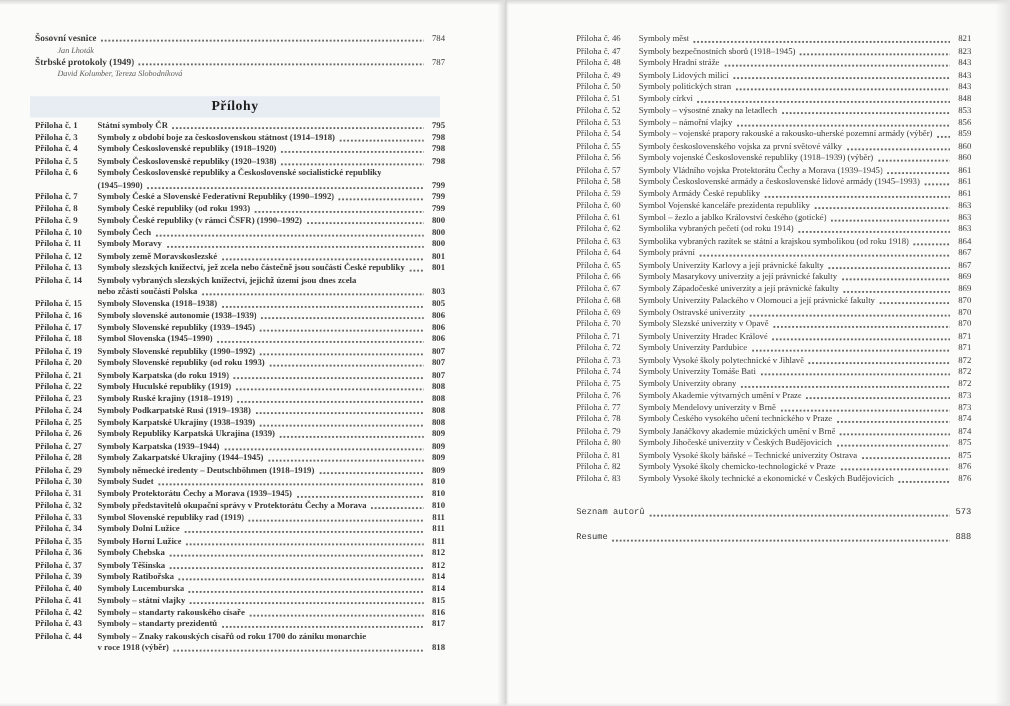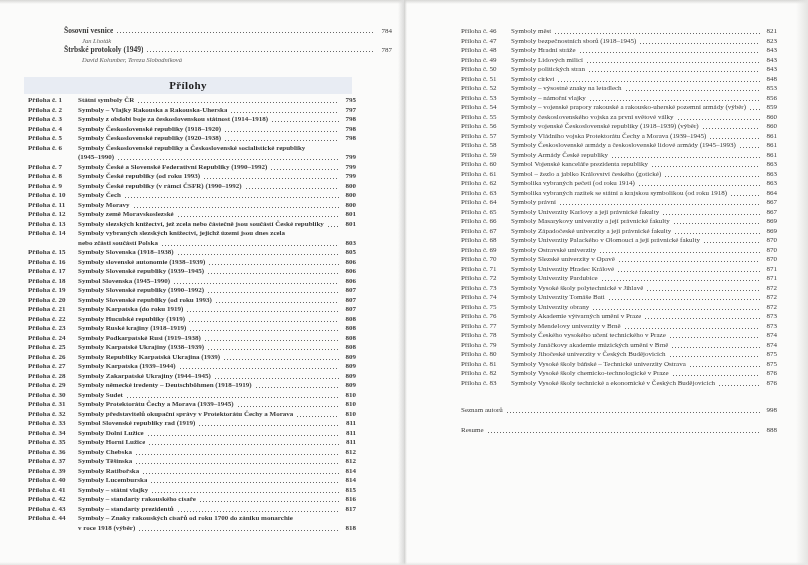--- a/index.html
+++ b/index.html
@@ -21,30 +21,30 @@
     background:linear-gradient(rgba(255,255,255,0),#e6e6e4);pointer-events:none;}
 
   .row{display:flex;align-items:baseline;font-size:7px;line-height:9.5px;height:9.5px;white-space:nowrap;}
   .lbl{width:50px;flex:none;}
   .ttl{flex:none;overflow:hidden;}
   .dots{flex:1 1 auto;margin:0 3px;align-self:stretch;min-width:6px;
     background-image:radial-gradient(circle,#666 0.6px,rgba(0,0,0,0) 0.75px);
     background-size:3px 3px;background-repeat:repeat-x;background-position:left bottom 1.5px;}
   .pg{flex:none;text-align:right;min-width:14px;}
 
-  .pre-entries{position:absolute;left:28px;top:26px;width:328px;margin-left:36px;}
+  .pre-entries{position:absolute;left:28px;top:26px;width:328px;}
   .pre-title{font-weight:600;font-size:7.5px;}
   .authors{height:9.5px;line-height:9.5px;padding-left:18px;font-style:italic;font-size:6.5px;color:#5a5a5a;white-space:nowrap;}
 
   .band{position:absolute;left:24px;top:77px;width:328px;height:17px;line-height:17px;
     text-align:center;background:#e8ecf3;color:#1f1f1f;font-weight:bold;font-size:11px;letter-spacing:0.4px;}
 
   .entries-left{position:absolute;left:28px;top:96px;width:328px;font-weight:bold;}
   .entries-right{position:absolute;left:461px;top:27px;width:316px;}
-  .end-entries{position:absolute;left:461px;top:406px;width:316px;}
+  .end-entries{position:absolute;left:461px;top:406px;width:316px;font-family:Liberation Mono, monospace;}
   .end-entries .row{margin-bottom:10px;}
 </style>
 </head>
 <body>
 
 <div class="edge-top"></div>
 
 <section>
   <div class="pre-entries" id="pre-entries">
       <div class="row">
@@ -64,26 +64,20 @@
     <span>Přílohy</span>
   </div>
   <div class="entries-left" id="left-entries">
       <div class="row">
         <span class="lbl">Příloha č. 1</span>
         <span class="ttl">Státní symboly ČR</span>
         <span class="dots"></span>
         <span class="pg">795</span>
       </div>
       <div class="row">
-        <span class="lbl">Příloha č. 2</span>
-        <span class="ttl">Symboly – Vlajky Rakouska a Rakouska-Uherska</span>
-        <span class="dots"></span>
-        <span class="pg">797</span>
-      </div>
-      <div class="row">
         <span class="lbl">Příloha č. 3</span>
         <span class="ttl">Symboly z období boje za československou státnost (1914–1918)</span>
         <span class="dots"></span>
         <span class="pg">798</span>
       </div>
       <div class="row">
         <span class="lbl">Příloha č. 4</span>
         <span class="ttl">Symboly Československé republiky (1918–1920)</span>
         <span class="dots"></span>
         <span class="pg">798</span>
@@ -565,21 +559,21 @@
         <span class="lbl">Příloha č. 83</span>
         <span class="ttl">Symboly Vysoké školy technické a ekonomické v Českých Budějovicích</span>
         <span class="dots"></span>
         <span class="pg">876</span>
       </div>
     </div>
   <div class="end-entries" id="end-entries">
       <div class="row">
         <span class="ttl">Seznam autorů</span>
         <span class="dots"></span>
-        <span class="pg">998</span>
+        <span class="pg">573</span>
       </div>
       <div class="row">
         <span class="ttl">Resume</span>
         <span class="dots"></span>
         <span class="pg">888</span>
       </div>
     </div>
 </section>
 
 <div class="gutter"></div>

